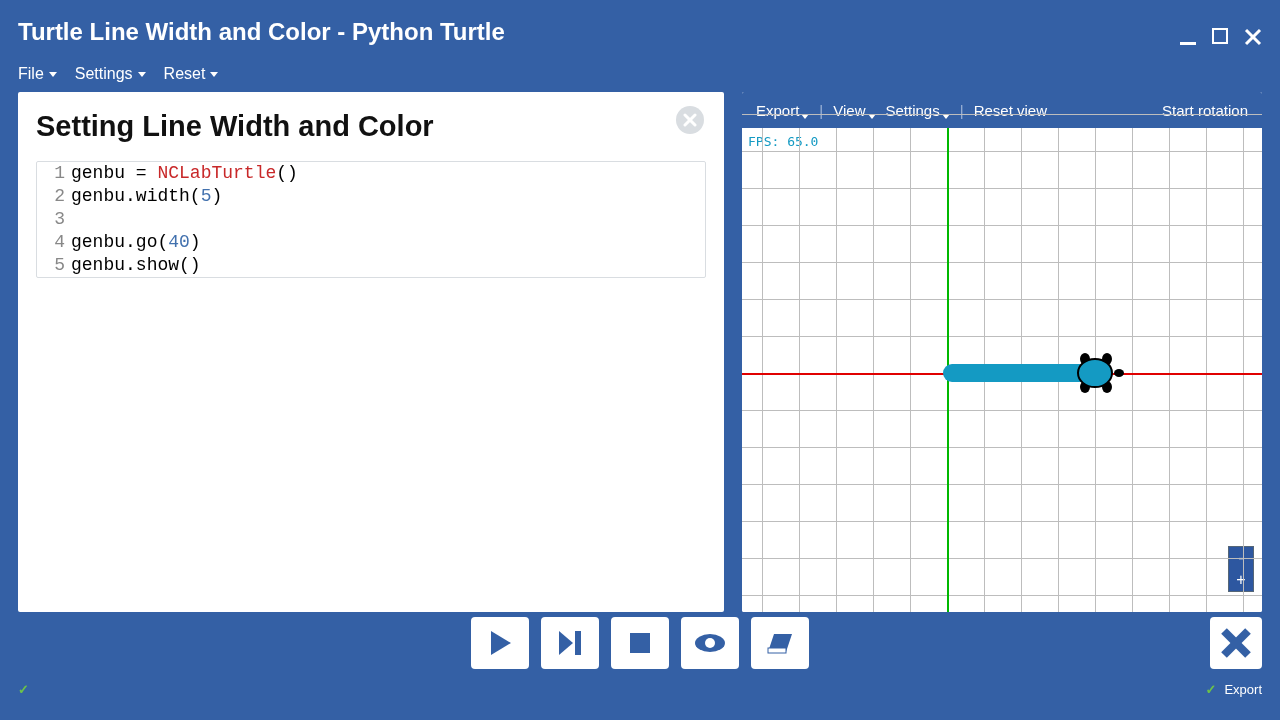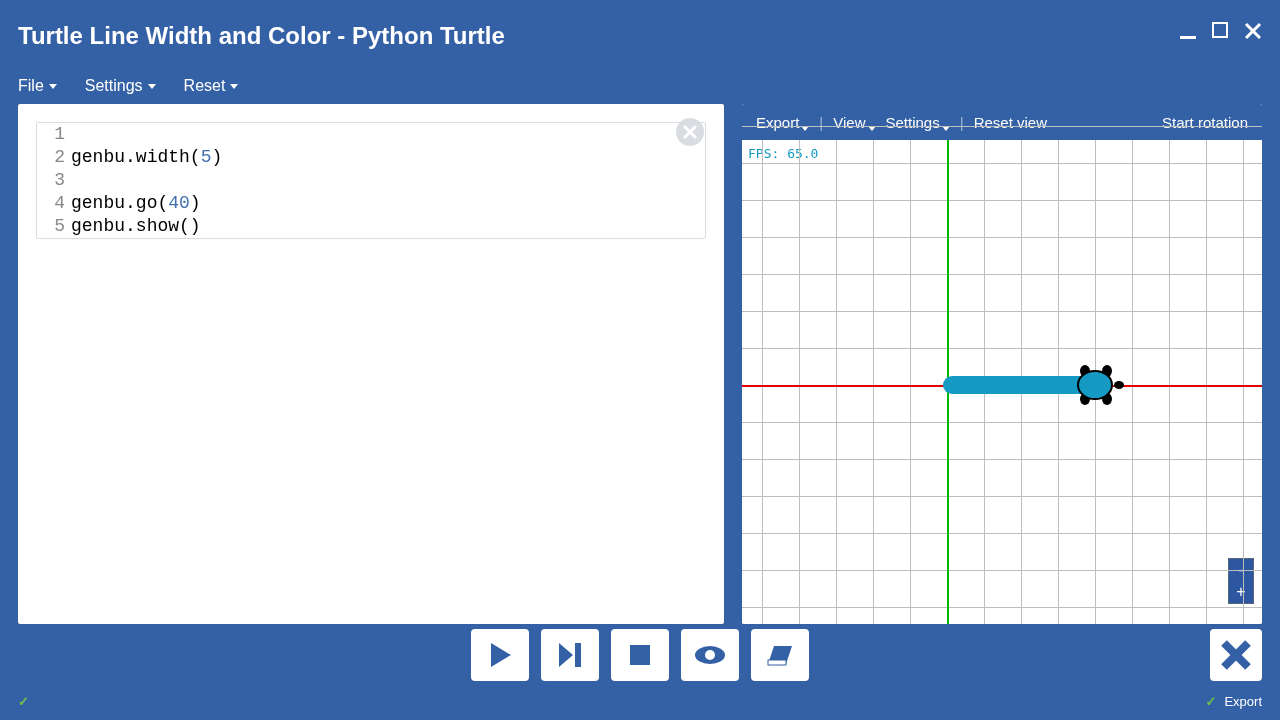--- a/index.html
+++ b/index.html
@@ -1,21 +1,21 @@
 <!DOCTYPE html>
 <html><head>
 <meta charset="utf-8">
 <style>
 * { box-sizing: border-box; margin: 0; padding: 0; }
 body { font-family: "Segoe UI", Arial, sans-serif; width: 1280px; height: 720px; overflow: hidden; background: #3460a5; }
-.titlebar { height: 56px; background: #3460a5; display: flex; align-items: flex-start; padding: 10px 18px; margin-top: 12px; }
+.titlebar { height: 56px; background: #3460a5; display: flex; align-items: flex-end; padding: 10px 18px; }
 .titlebar-title { color: #fff; font-size: 24px; font-weight: 700; flex: 1; }
 .titlebar-controls { display: flex; gap: 14px; align-items: center; color: #fff; }
 .tb-btn { width: 18px; height: 18px; display: inline-flex; align-items: center; justify-content: center; cursor: pointer; font-size: 20px; font-weight: 700; }
-.menubar { height: 36px; background: #3460a5; display: flex; align-items: center; padding: 0 18px; gap: 28px; color: #fff; font-size: 16px; }
+.menubar { height: 36px; background: #3460a5; display: flex; align-items: center; padding: 0 18px; gap: 18px; color: #fff; font-size: 16px; }
 .menu-item { cursor: pointer; display: inline-flex; align-items: center; gap: 3px; }
 .caret-down { display: inline-block; width: 0; height: 0; border-left: 4px solid transparent; border-right: 4px solid transparent; border-top: 5px solid #fff; margin-left: 2px; }
 .workspace { display: flex; padding: 0 18px 0 18px; height: 520px; gap: 18px; }
 .left-panel { flex: 1; background: #fff; border-radius: 2px; position: relative; padding: 18px 18px 0 18px; overflow: hidden; }
 .close-circle { position: absolute; top: 14px; right: 20px; width: 28px; height: 28px; border-radius: 50%; background: #d9dde1; color: #fff; display: flex; align-items: center; justify-content: center; cursor: pointer; font-weight: 700; font-size: 18px; }
 .panel-heading { font-size: 29px; font-weight: 700; color: #111; margin-bottom: 18px; }
 .code-block { border: 1px solid #d9dde1; border-radius: 2px; font-family: "Consolas", "Courier New", monospace; font-size: 18px; line-height: 23px; background: #fff; }
 .code-line { display: flex; }
 .gutter { width: 34px; text-align: right; padding-right: 6px; color: #888; user-select: none; }
 .code { white-space: pre; }
@@ -86,23 +86,25 @@
 
 <div class="workspace">
 
   <div class="left-panel">
     <div class="close-circle">
       <svg width="14" height="14">
           <line x1="2" y1="2" x2="12" y2="12" stroke="#fff" stroke-width="3" stroke-linecap="round"></line>
           <line x1="12" y1="2" x2="2" y2="12" stroke="#fff" stroke-width="3" stroke-linecap="round"></line>
         </svg>
     </div>
+    <div class="panel-heading">Setting Line Width and Color</div>
     <div class="code-block" id="code-block">
         <div class="code-line">
           <div class="gutter">1</div>
+          <div class="code"><span class="tok-var">genbu</span><span class="tok-op"> = </span><span class="tok-class">NCLabTurtle</span><span class="tok-op">()</span></div>
         </div>
         <div class="code-line">
           <div class="gutter">2</div>
           <div class="code"><span class="tok-var">genbu</span><span class="tok-op">.</span><span class="tok-method">width</span><span class="tok-op">(</span><span class="tok-num">5</span><span class="tok-op">)</span></div>
         </div>
         <div class="code-line">
           <div class="gutter">3</div>
         </div>
         <div class="code-line">
           <div class="gutter">4</div>

